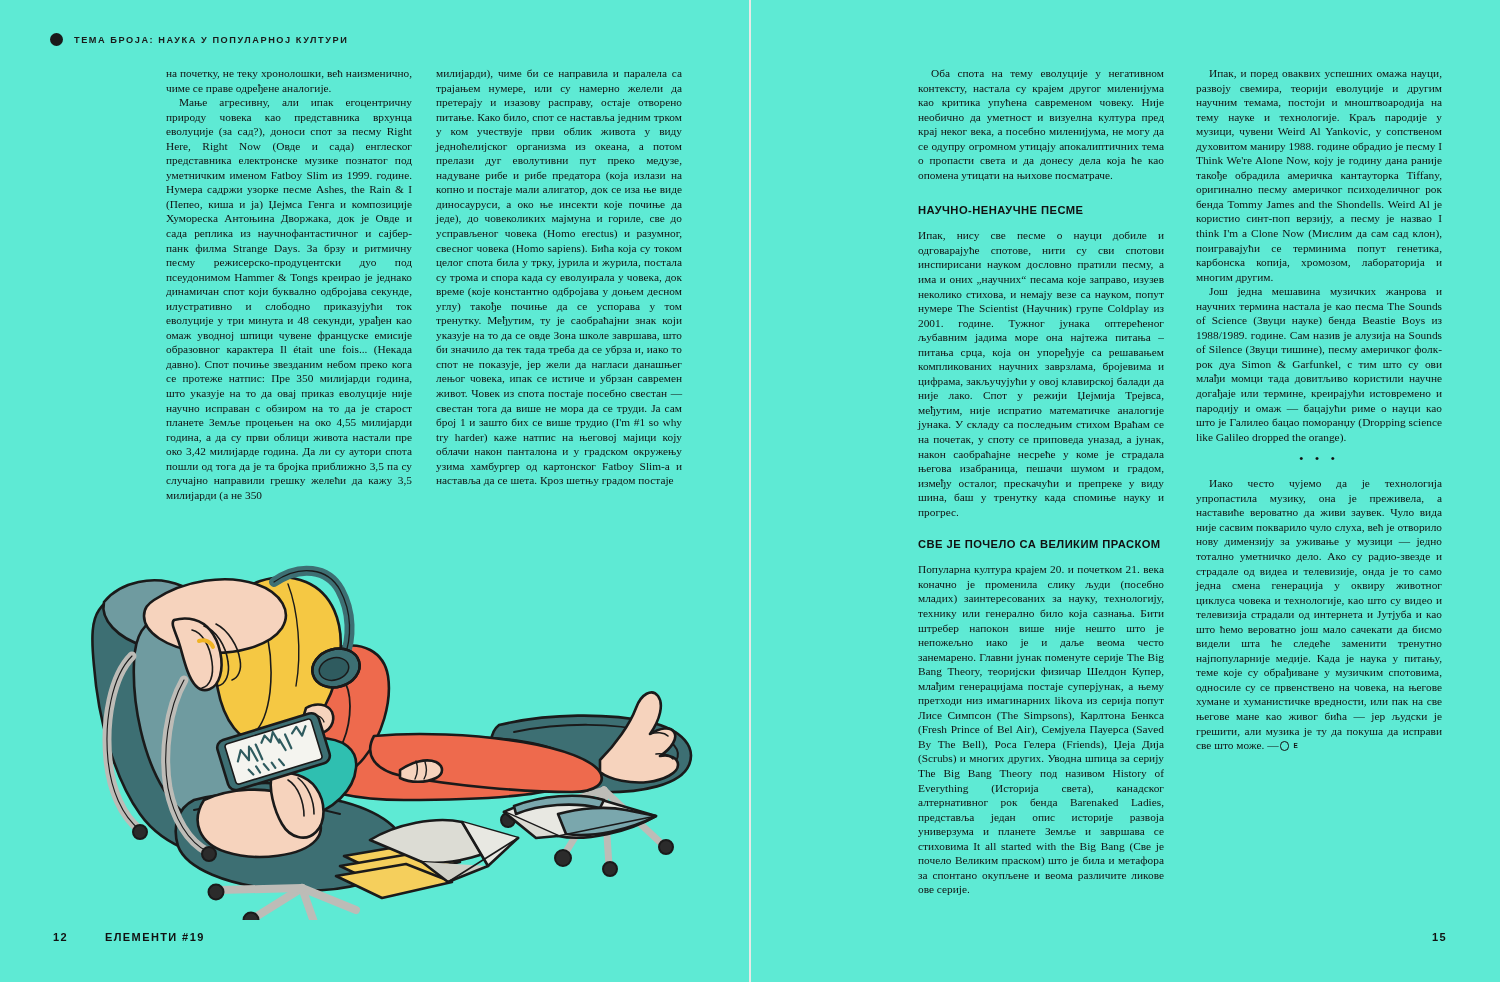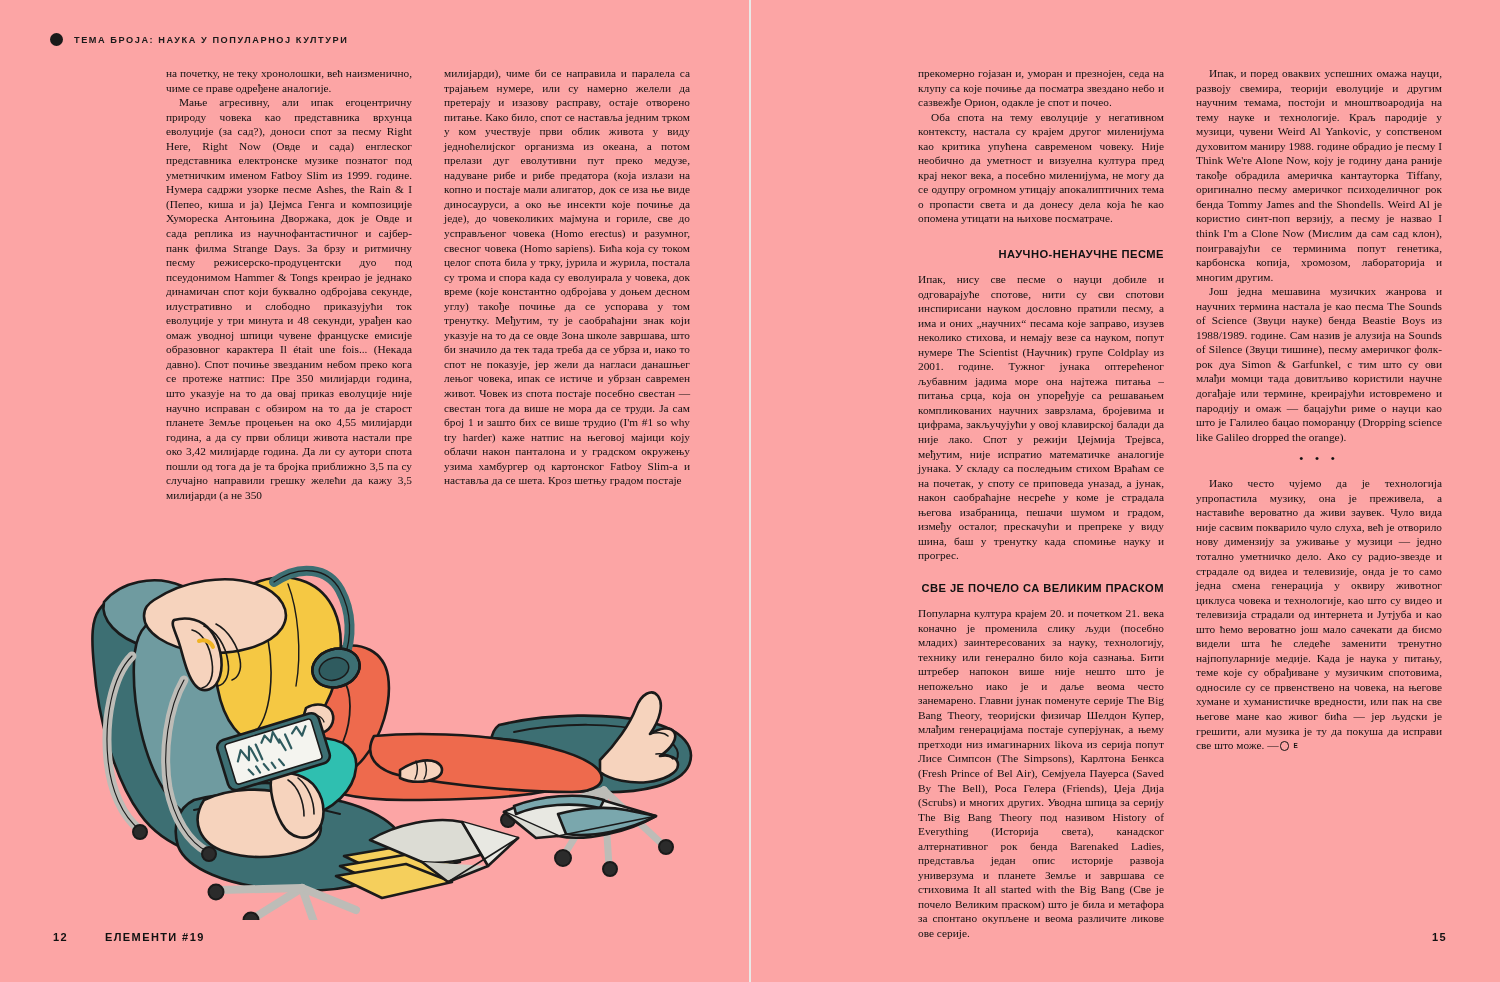--- a/index.html
+++ b/index.html
@@ -6,21 +6,21 @@
   html, body { margin:0; padding:0; }
   body {
     width:1500px; height:982px;
     background:#ffffff;
     font-family:"Liberation Serif", serif;
     overflow:hidden;
     position:relative;
   }
   
   .spread { position:absolute; inset:0; display:flex; }
-  .page { position:relative; height:982px; background:#fca5a5; }
+  .page { position:relative; height:982px; background:#5eead4; }
   .page-left  { width:749px; }
   .page-gutter{ width:2px; background:#e9e9e7; }
   .page-right { width:749px; }
 
   
   .runhead {
     position:absolute; top:33px; left:50px;
     display:flex; align-items:center; gap:11px;
   }
   .runhead-dot {
@@ -28,21 +28,21 @@
     background:#1a1a1a; display:block;
   }
   .runhead-text {
     font-family:"Liberation Sans", sans-serif;
     font-size:9.2px; font-weight:700; letter-spacing:1.55px;
     color:#1a1a1a; text-transform:uppercase; white-space:nowrap;
   }
 
   
   .cols { position:absolute; display:flex; }
-  .cols.left-top  { top:66px; left:166px; width:524px; gap:32px; }
+  .cols.left-top  { top:66px; left:166px; width:524px; gap:24px; }
   .cols.right-top { top:66px; left:916px; width:524px; gap:32px; }
   .col { width:246px; }
 
   .col p {
     margin:0;
     font-family:"Liberation Serif", serif;
     font-size:11.35px;
     line-height:14.55px;
     color:#111111;
     text-align:justify;
@@ -51,21 +51,20 @@
     -webkit-hyphens:none;
   }
   .col p.noind { text-indent:0; }
 
   
   h2.sect {
     font-family:"Liberation Sans", sans-serif;
     font-size:11.2px; font-weight:700; letter-spacing:0.45px;
     color:#111; margin:18px 0 11px 0; text-transform:uppercase;
     line-height:14px;
-    text-align:right;
   }
   h2.sect.first { margin-top:21px; }
 
   .dinkus {
     text-align:center; font-size:13px; letter-spacing:4px;
     color:#111; margin:7px 0 9px 0; font-family:"Liberation Serif", serif;
   }
 
   .endmark {
     display:inline-block; width:9.5px; height:9.5px;
@@ -261,21 +260,20 @@
     <div class="folio folio-num-left">12</div>
     <div class="folio folio-mag-left">ЕЛЕМЕНТИ #19</div>
   </div>
 
   <div class="page-gutter"></div>
 
   <div class="page page-right">
 
     <div class="cols right-top" style="left:167px;">
       <div class="col">
-        <p class="noind">прекомерно гојазан и, уморан и презнојен, седа на клупу са које почиње да посматра звездано небо и сазвежђе Орион, одакле је спот и почео.</p>
         <p>Оба спота на тему еволуције у негативном контексту, настала су крајем другог миленијума као критика упућена савременом човеку. Није необично да уметност и визуелна култура пред крај неког века, а посебно миленијума, не могу да се одупру огромном утицају апокалиптичних тема о пропасти света и да донесу дела која ће као опомена утицати на њихове посматраче.</p>
 
         <h2 class="sect first">НАУЧНО-НЕНАУЧНЕ ПЕСМЕ</h2>
         <p class="noind">Ипак, нису све песме о науци добиле и одговарајуће спотове, нити су сви спотови инспирисани науком дословно пратили песму, а има и оних „научних“ песама које заправо, изузев неколико стихова, и немају везе са науком, попут нумере The Scientist (Научник) групе Coldplay из 2001. године. Тужног јунака оптерећеног љубавним јадима море она најтежа питања – питања срца, која он упоређује са решавањем компликованих научних заврзлама, бројевима и цифрама, закључујући у овој клавирској балади да није лако. Спот у режији Џејмија Трејвса, међутим, није испратио математичке аналогије јунака. У складу са последњим стихом Враћам се на почетак, у споту се приповеда уназад, а јунак, након саобраћајне несреће у коме је страдала његова изабраница, пешачи шумом и градом, између осталог, прескачући и препреке у виду шина, баш у тренутку када спомиње науку и прогрес.</p>
 
         <h2 class="sect">СВЕ ЈЕ ПОЧЕЛО СА ВЕЛИКИМ ПРАСКОМ</h2>
         <p class="noind">Популарна култура крајем 20. и почетком 21. века коначно је променила слику људи (посебно младих) заинтересованих за науку, технологију, технику или генерално било која сазнања. Бити штребер напокон више није нешто што је непожељно иако је и даље веома често занемарено. Главни јунак поменуте серије The Big Bang Theory, теоријски физичар Шелдон Купер, млађим генерацијама постаје суперјунак, а њему претходи низ имагинарних likova из серија попут Лисе Симпсон (The Simpsons), Карлтона Бенкса (Fresh Prince of Bel Air), Семјуела Пауерса (Saved By The Bell), Роса Гелера (Friends), Џеја Дија (Scrubs) и многих других. Уводна шпица за серију The Big Bang Theory под називом History of Everything (Историја света), канадског алтернативног рок бенда Barenaked Ladies, представља један опис историје развоја универзума и планете Земље и завршава се стиховима It all started with the Big Bang (Све је почело Великим праском) што је била и метафора за спонтано окупљене и веома различите ликове ове серије.</p>
       </div>
 
       <div class="col">

